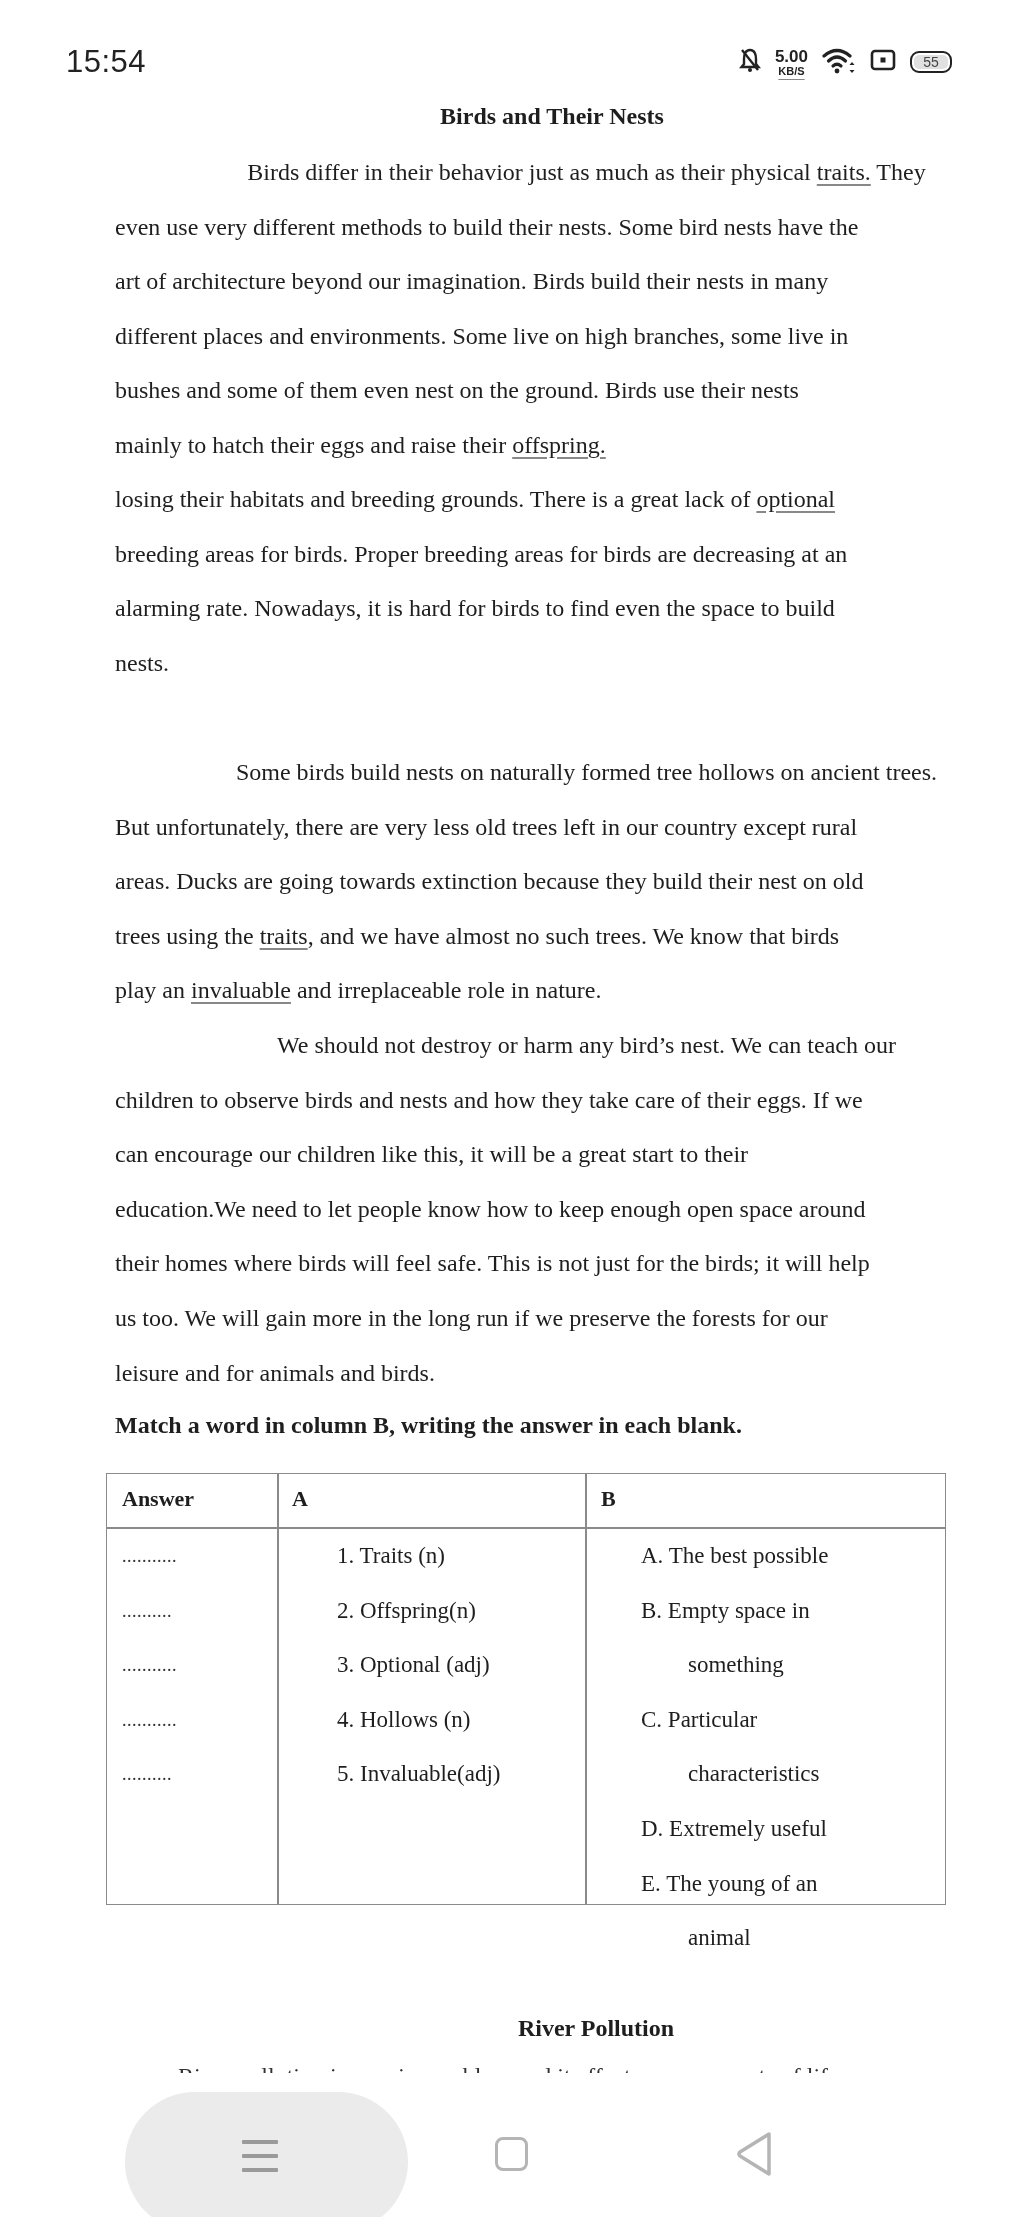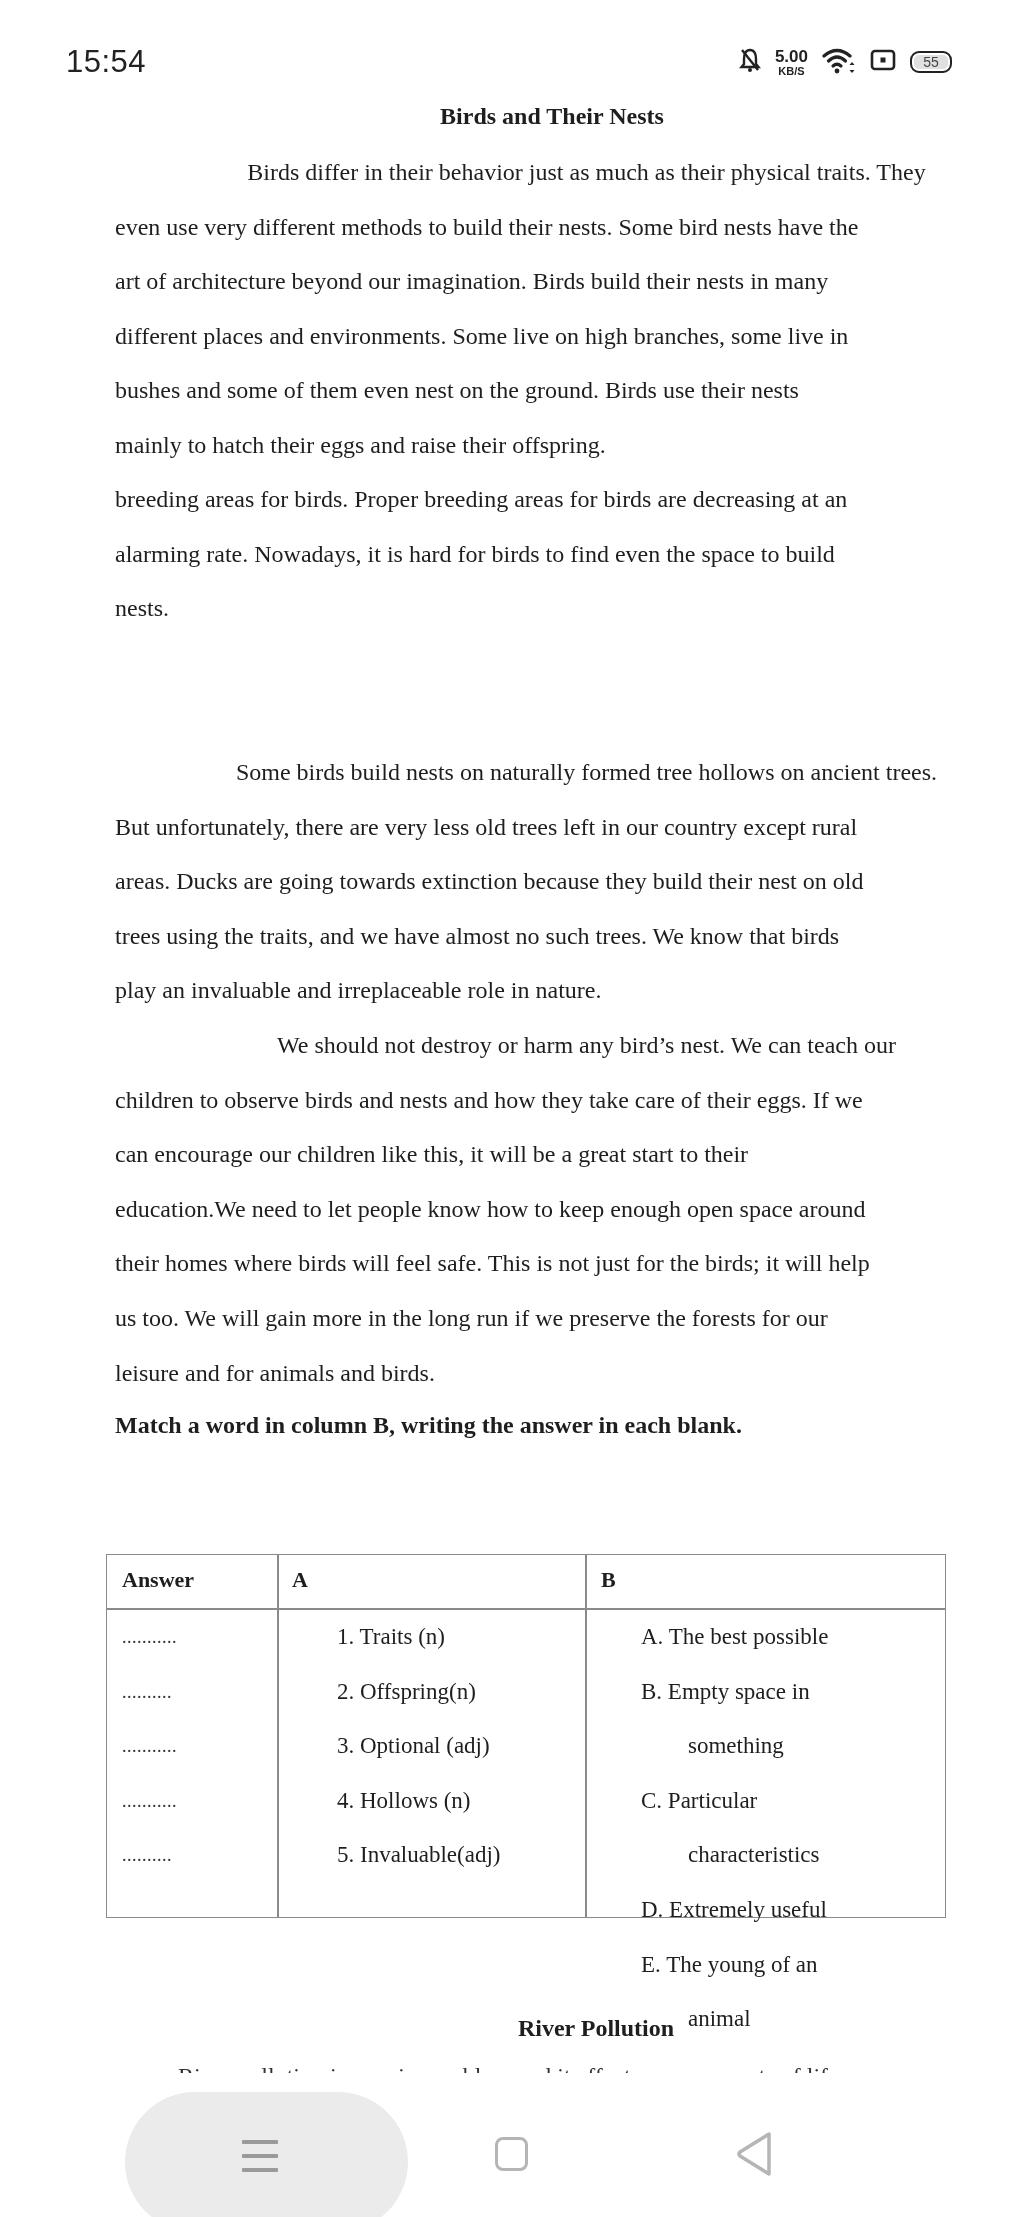--- a/index.html
+++ b/index.html
@@ -16,29 +16,29 @@
   .net-speed .u { font-size: 11px; font-weight: bold; margin-top: 1px; }
   .battery { width: 42px; height: 22px; border: 2.5px solid #222; border-radius: 9px; box-sizing: border-box; display: flex; align-items: center; justify-content: center; font-size: 14px; color: #444; background: #e0e0e0; box-shadow: inset 0 0 0 2px #fff; }
 
   
   .doc-title { position: absolute; left: 0; width: 1024px; text-align: center; font-weight: bold; font-size: 24px; }
   #title-1 { top: 103px; }
   #title-2 { top: 2015px; left: 44px; }
   .para { position: absolute; left: 75px; width: 880px; font-size: 24px; line-height: 54.6px; }
   .line { display: block; white-space: nowrap; height: 54.6px; }
   .line.indent { padding-left: 63px; text-align: center; }
-  .u { text-decoration-color: #888; text-underline-offset: 4px; }
+  .u { text-decoration: underline; text-decoration-color: #888; text-underline-offset: 4px; }
   #p1 { top: 145px; }
   #p2 { top: 472px; }
   #p3 { top: 745px; }
   #p4 { top: 1018px; }
   #instruction { position: absolute; left: 75px; top: 1412px; font-size: 24px; font-weight: bold; white-space: nowrap; }
 
   
-  #match-table { position: absolute; left: 106px; top: 1554px; width: 840px; height: 364px; border: 1.5px solid #8a8a8a; box-sizing: border-box; }
+  #match-table { position: absolute; left: 106px; top: 1473px; width: 840px; height: 432px; border: 1.5px solid #8a8a8a; box-sizing: border-box; }
   .vline { position: absolute; top: 0; bottom: 0; width: 1.5px; background: #8a8a8a; }
   #vline-1 { left: 170px; }
   #vline-2 { left: 478px; }
   #hline { position: absolute; left: 0; right: 0; top: 53px; height: 1.5px; background: #8a8a8a; }
   .th { position: absolute; top: 12px; font-size: 22px; font-weight: bold; }
   #th-answer { left: 15px; }
   #th-a { left: 185px; }
   #th-b { left: 494px; }
   .cell { position: absolute; font-size: 23px; white-space: nowrap; line-height: 54.6px; height: 54.6px; }
   .dots { left: 15px; letter-spacing: 0.5px; color: #333; font-size: 18px; }
@@ -98,20 +98,21 @@
 
 <div id="p1" class="para serif">
     <span class="line indent"><span>Birds differ in their behavior just as much as their physical </span><span class="u">traits.</span><span> They</span></span>
     <span class="line"><span>even use very different methods to build their nests. Some bird nests have the</span></span>
     <span class="line"><span>art of architecture beyond our imagination. Birds build their nests in many</span></span>
     <span class="line"><span>different places and environments. Some live on high branches, some live in</span></span>
     <span class="line"><span>bushes and some of them even nest on the ground. Birds use their nests</span></span>
     <span class="line"><span>mainly to hatch their eggs and raise their </span><span class="u">offspring.</span></span>
   </div>
 <div id="p2" class="para serif">
+    <span class="line"><span>losing their habitats and breeding grounds. There is a great lack of </span><span class="u">optional</span></span>
     <span class="line"><span>breeding areas for birds. Proper breeding areas for birds are decreasing at an</span></span>
     <span class="line"><span>alarming rate. Nowadays, it is hard for birds to find even the space to build</span></span>
     <span class="line"><span>nests.</span></span>
   </div>
 <div id="p3" class="para serif">
     <span class="line indent"><span>Some birds build nests on naturally formed tree hollows on ancient trees.</span></span>
     <span class="line"><span>But unfortunately, there are very less old trees left in our country except rural</span></span>
     <span class="line"><span>areas. Ducks are going towards extinction because they build their nest on old</span></span>
     <span class="line"><span>trees using the </span><span class="u">traits</span><span>, and we have almost no such trees. We know that birds</span></span>
     <span class="line"><span>play an </span><span class="u">invaluable</span><span> and irreplaceable role in nature.</span></span>

